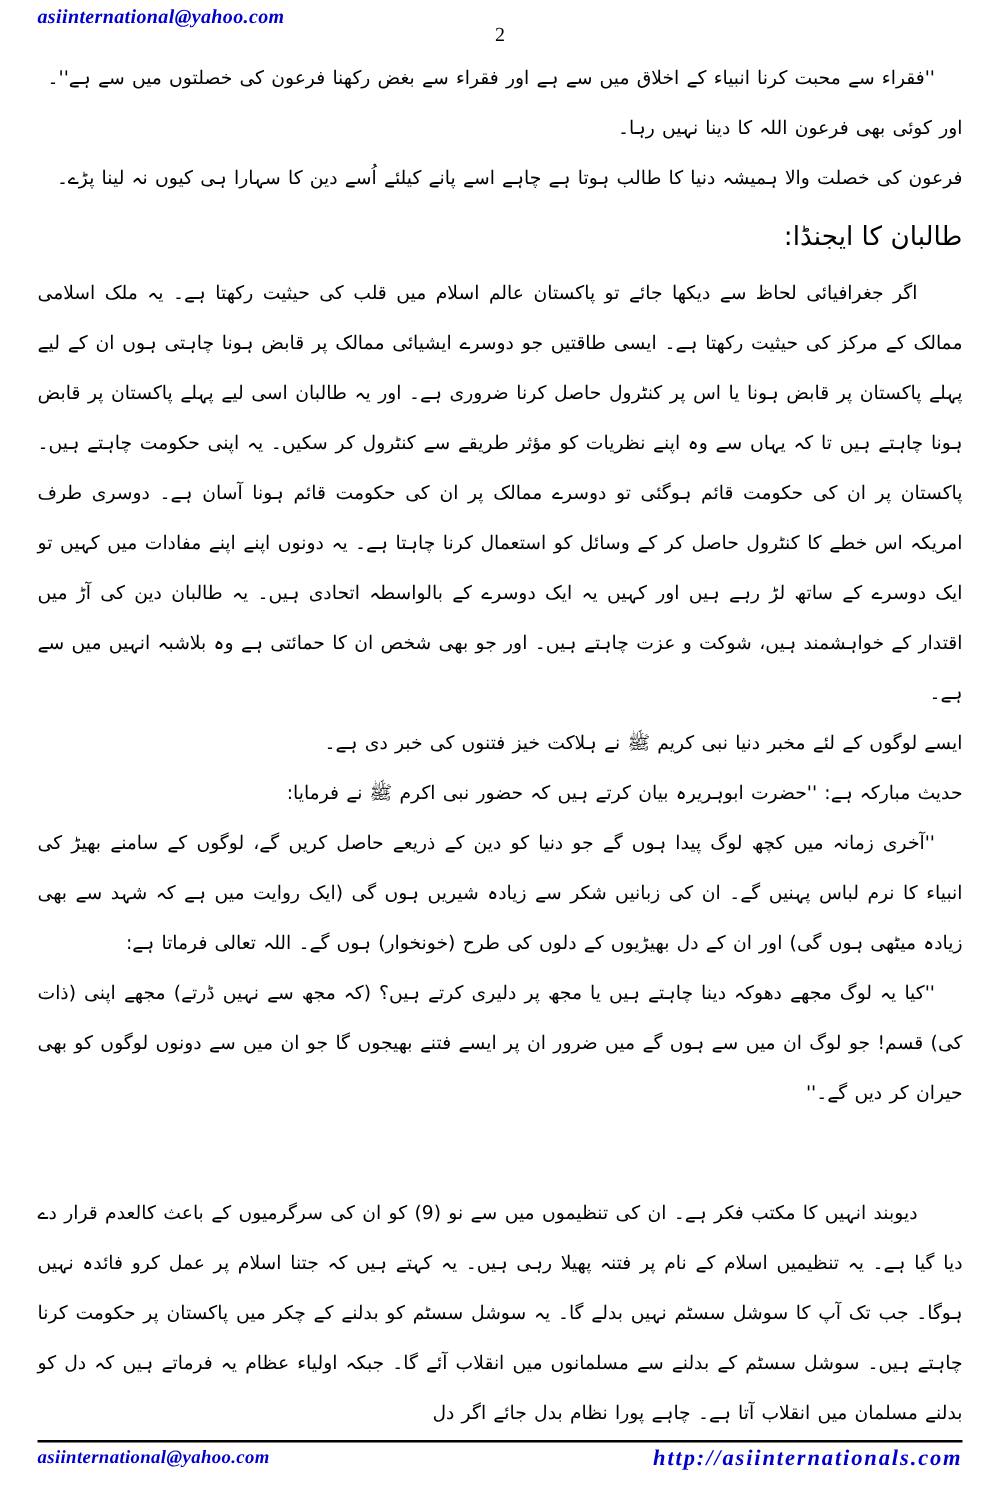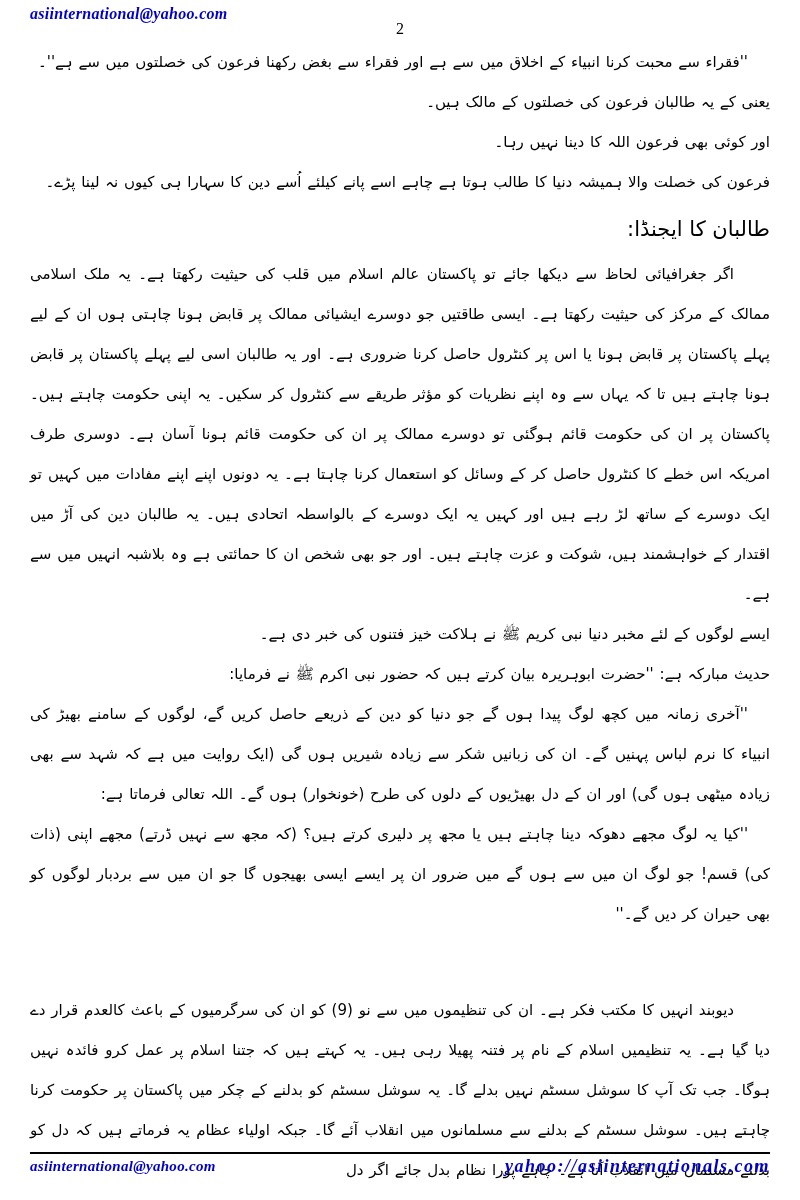--- a/index.html
+++ b/index.html
@@ -74,41 +74,40 @@
 <div class="page">
 
   <span class="header-email">asiinternational@yahoo.com</span>
 
   <div class="page-number">2</div>
 
   <div class="doc-body" dir="rtl">
 
     <p class="q">''فقراء سے محبت کرنا انبیاء کے اخلاق میں سے ہے  اور فقراء سے بغض رکھنا فرعون کی خصلتوں میں سے ہے''۔</p>
 
-    <p>یعنی کے یہ طالبان فرعون کی خصلتوں کے مالک ہیں۔</p>
 
     <p>اور کوئی بھی فرعون اللہ کا دینا نہیں رہا۔</p>
 
     <p>فرعون کی خصلت والا ہمیشہ دنیا کا طالب ہوتا ہے چاہے اسے پانے کیلئے اُسے دین کا سہارا ہی کیوں نہ لینا پڑے۔</p>
 
     <h2 class="section-heading">طالبان کا ایجنڈا:</h2>
 
     <p class="indent">اگر جغرافیائی لحاظ سے دیکھا جائے تو پاکستان عالم اسلام میں قلب کی حیثیت رکھتا ہے۔ یہ ملک اسلامی ممالک کے مرکز کی حیثیت رکھتا ہے۔ ایسی طاقتیں جو دوسرے ایشیائی ممالک پر قابض ہونا چاہتی ہوں ان کے لیے پہلے پاکستان پر قابض ہونا یا اس پر کنٹرول حاصل کرنا ضروری ہے۔  اور یہ طالبان اسی لیے پہلے پاکستان پر قابض ہونا چاہتے ہیں تا کہ یہاں سے وہ اپنے نظریات کو مؤثر طریقے سے کنٹرول کر سکیں۔ یہ اپنی حکومت چاہتے ہیں۔ پاکستان پر ان کی حکومت قائم ہوگئی تو دوسرے ممالک پر ان کی حکومت قائم ہونا آسان ہے۔ دوسری طرف امریکہ اس خطے کا کنٹرول حاصل کر کے وسائل کو استعمال کرنا چاہتا ہے۔ یہ دونوں اپنے اپنے مفادات میں کہیں تو ایک دوسرے کے ساتھ لڑ رہے ہیں اور کہیں یہ ایک دوسرے کے بالواسطہ اتحادی ہیں۔ یہ طالبان دین کی آڑ میں اقتدار کے خواہشمند ہیں،  شوکت و عزت چاہتے ہیں۔  اور جو بھی شخص ان کا حمائتی ہے وہ بلاشبہ انہیں میں سے ہے۔</p>
 
     <p>ایسے لوگوں کے لئے مخبر دنیا نبی کریم ﷺ نے ہلاکت خیز فتنوں کی خبر دی ہے۔</p>
 
     <p>حدیث مبارکہ ہے:    ''حضرت ابوہریرہ بیان کرتے ہیں کہ حضور نبی اکرم ﷺ نے فرمایا:</p>
 
     <p class="q">''آخری زمانہ میں کچھ لوگ پیدا ہوں گے جو دنیا کو دین کے ذریعے حاصل کریں گے، لوگوں کے سامنے بھیڑ کی انبیاء کا نرم لباس پہنیں گے۔ ان کی زبانیں شکر سے زیادہ شیریں ہوں گی (ایک روایت میں ہے کہ شہد سے بھی زیادہ میٹھی ہوں گی) اور ان کے دل بھیڑیوں کے دلوں کی طرح (خونخوار) ہوں گے۔ اللہ تعالی فرماتا ہے:</p>
 
-    <p class="q">''کیا یہ لوگ مجھے دھوکہ دینا چاہتے ہیں یا مجھ پر دلیری کرتے ہیں؟ (کہ مجھ سے نہیں ڈرتے) مجھے اپنی (ذات کی) قسم! جو لوگ ان میں سے ہوں گے میں ضرور ان پر ایسے ایسی بھیجوں گا جو ان میں سے بردبار لوگوں کو بھی حیران کر دیں گے۔''</p>
+    <p class="q">''کیا یہ لوگ مجھے دھوکہ دینا چاہتے ہیں یا مجھ پر دلیری کرتے ہیں؟ (کہ مجھ سے نہیں ڈرتے) مجھے اپنی (ذات کی) قسم! جو لوگ ان میں سے ہوں گے میں ضرور ان پر ایسے فتنے بھیجوں گا جو ان میں سے دونوں لوگوں کو بھی حیران کر دیں گے۔''</p>
 
     <p class="indent gap-before">دیوبند انہیں کا مکتب فکر ہے۔ ان کی تنظیموں میں سے نو (9) کو ان کی سرگرمیوں کے باعث کالعدم قرار دے دیا گیا ہے۔ یہ تنظیمیں اسلام کے نام پر فتنہ پھیلا رہی ہیں۔ یہ کہتے ہیں کہ جتنا اسلام پر عمل کرو فائدہ نہیں ہوگا۔ جب تک آپ کا سوشل سسٹم نہیں بدلے گا۔ یہ سوشل سسٹم کو بدلنے کے چکر میں پاکستان پر حکومت کرنا چاہتے ہیں۔ سوشل سسٹم کے بدلنے سے مسلمانوں میں انقلاب آئے گا۔ جبکہ اولیاء عظام یہ فرماتے ہیں کہ دل کو بدلنے مسلمان میں انقلاب آتا ہے۔ چاہے پورا نظام بدل جائے اگر دل</p>
 
   </div>
 
   <div class="footer-rule"></div>
 
   <span class="footer-email">asiinternational@yahoo.com</span>
 
-  <span class="footer-url">yahoo://asiinternationals.com</span>
+  <span class="footer-url">http://asiinternationals.com</span>
 
 </div>
 
 </body></html>

